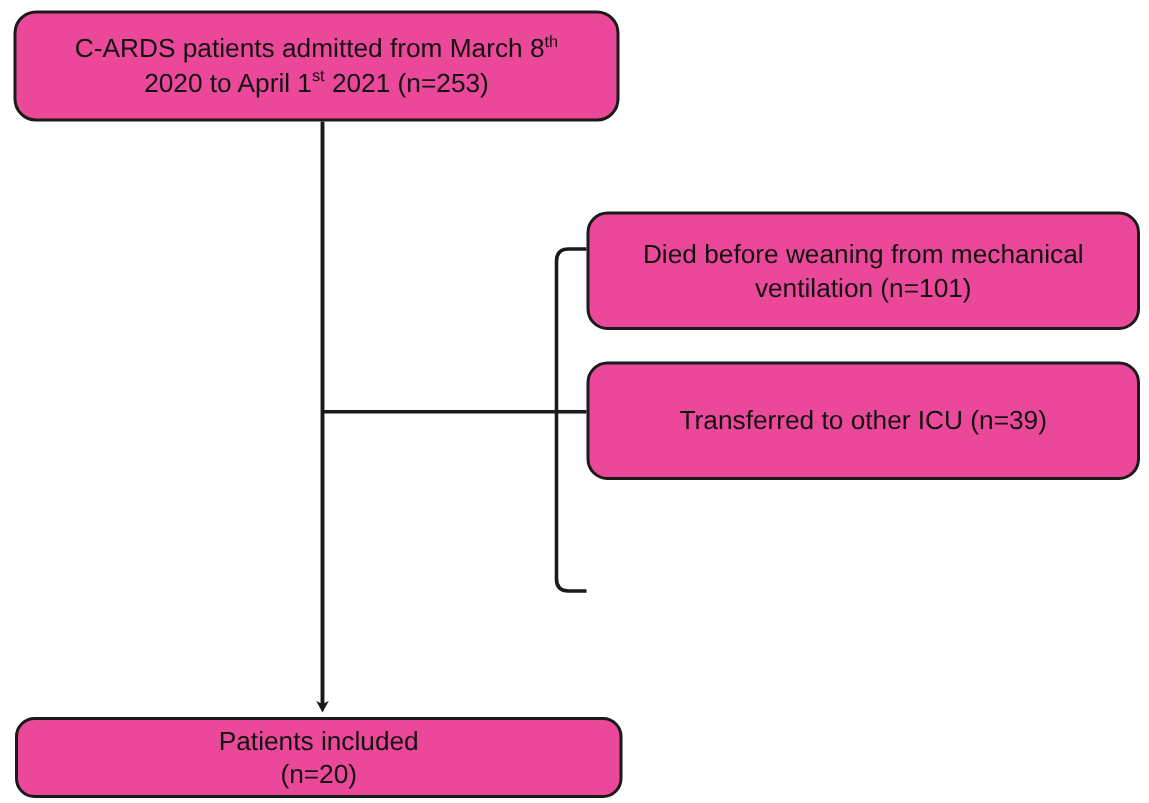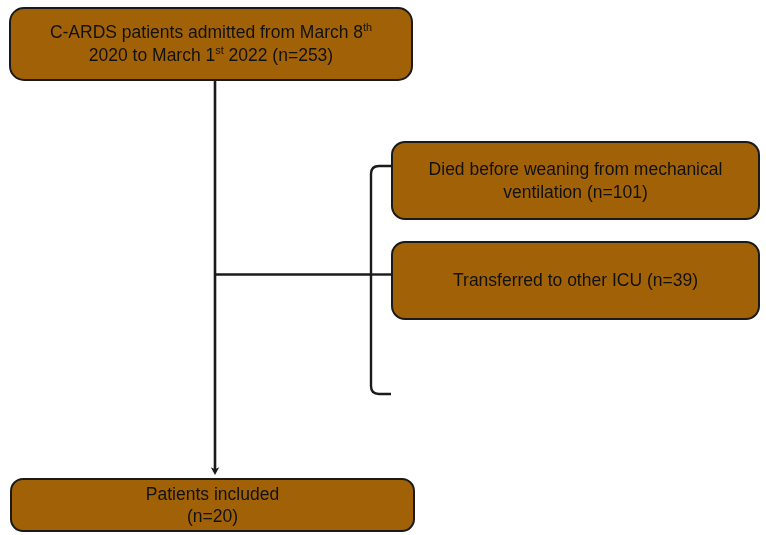--- a/index.html
+++ b/index.html
@@ -27,21 +27,21 @@
     width: 766px;
     height: 535px;
     pointer-events: none;
   }
   
   .node {
     position: absolute;
     box-sizing: border-box;
     border: 2.6px solid #1a1a1a;
     border-radius: 14px;
-    background: #a16207;
+    background: #ec4899;
     display: flex;
     align-items: center;
     justify-content: center;
     text-align: center;
     color: #111111;
     font-size: 17.5px;
     line-height: 1.30;
     padding: 2px 10px;
   }
   .node .node-text {
@@ -95,21 +95,21 @@
 
     <path d="M 215 274.5 L 371 274.5" fill="none" stroke="#1a1a1a" stroke-width="2.4"></path>
 
     <path d="M 391 166 L 379 166 Q 371 166 371 174
              L 371 386 Q 371 394 379 394 L 391 394" fill="none" stroke="#1a1a1a" stroke-width="2.4" stroke-linecap="butt"></path>
 
     <path d="M 371 274.5 L 391 274.5" fill="none" stroke="#1a1a1a" stroke-width="2.4"></path>
   </svg>
 
   <div class="node" id="node-enrolled">
-    <span class="node-text"><span>C-ARDS patients admitted from March 8</span><sup>th</sup><br><span>2020 to March 1</span><sup>st</sup><span> 2022 (n=253)</span></span>
+    <span class="node-text"><span>C-ARDS patients admitted from March 8</span><sup>th</sup><br><span>2020 to April 1</span><sup>st</sup><span> 2021 (n=253)</span></span>
   </div>
 
   <div class="node" id="node-died">
     <span class="node-text">Died before weaning from mechanical
 ventilation (n=101)</span>
   </div>
 
   <div class="node" id="node-transferred">
     <span class="node-text">Transferred to other ICU (n=39)</span>
   </div>

